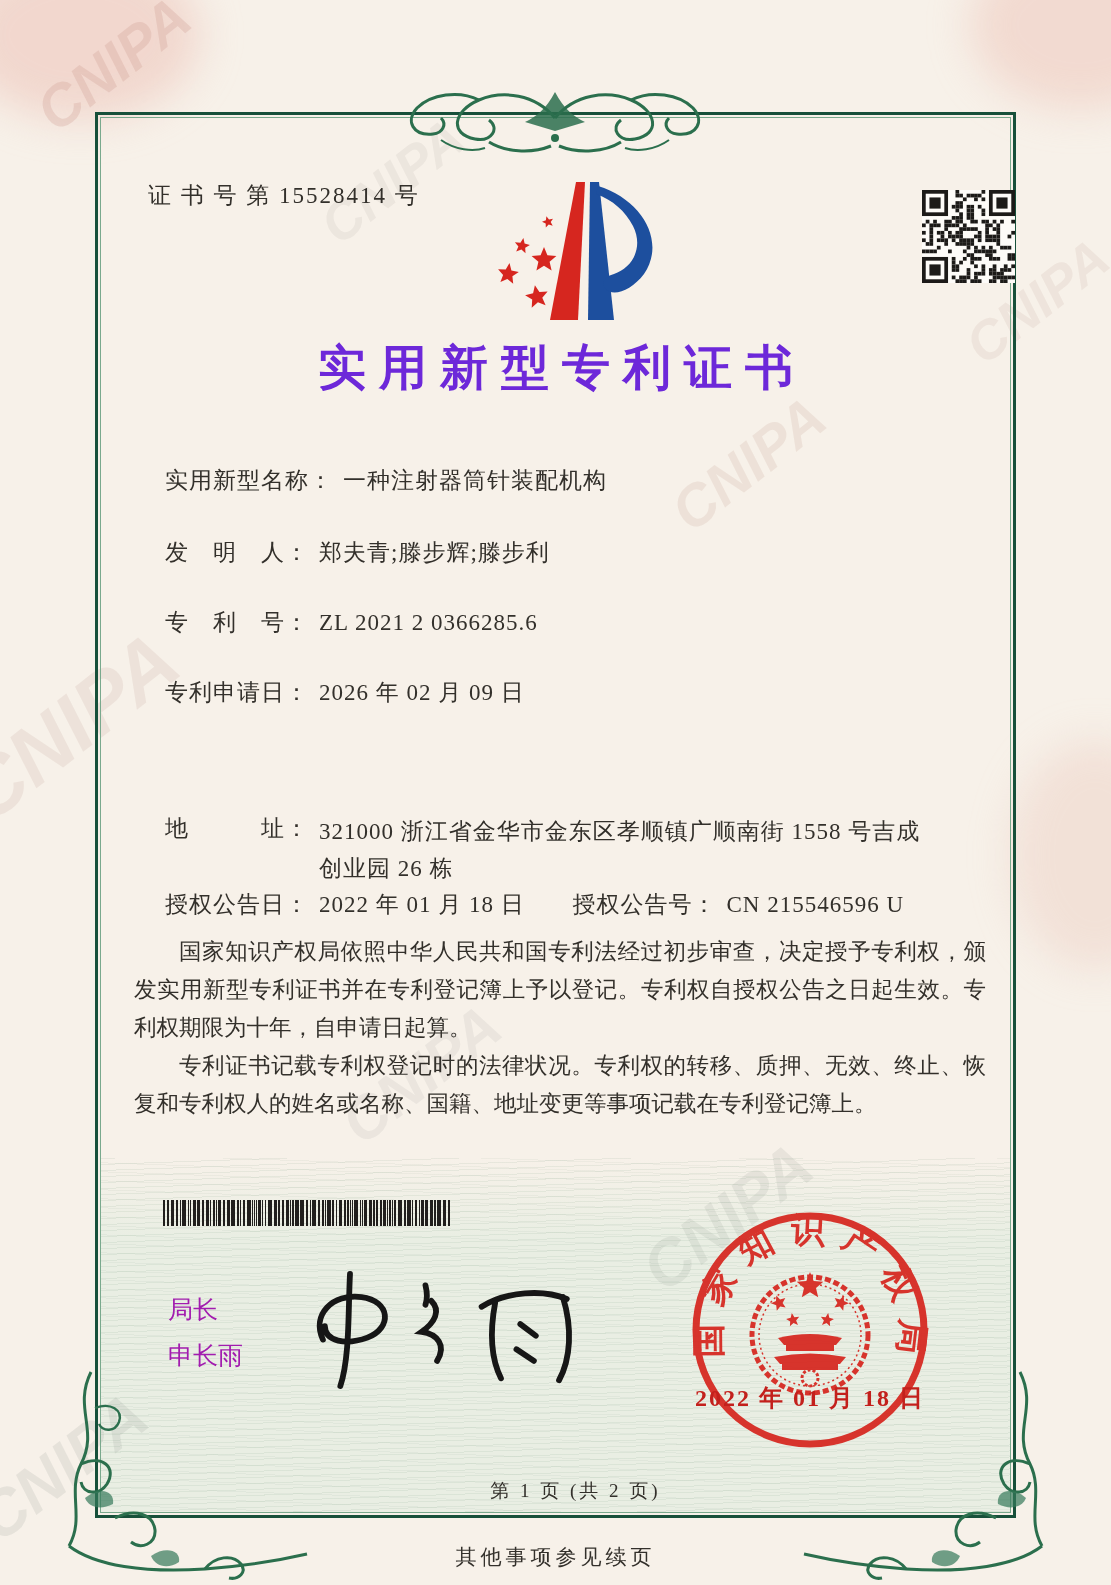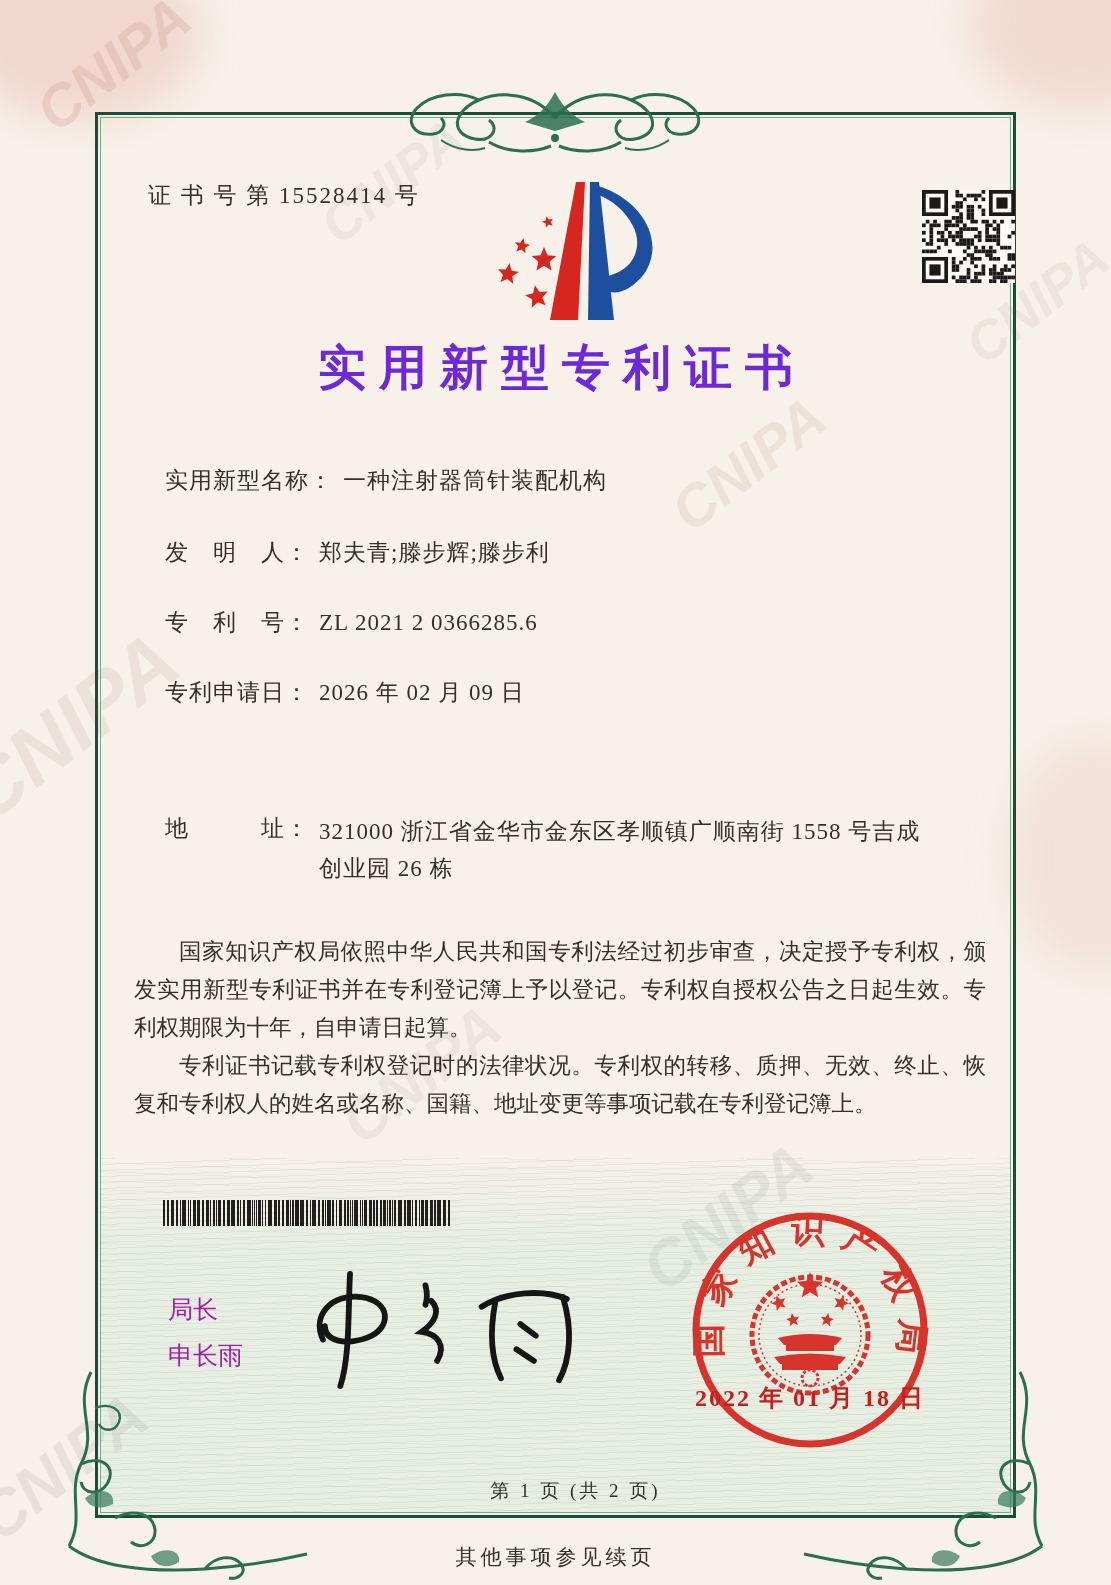--- a/index.html
+++ b/index.html
@@ -372,20 +372,24 @@
   </div>
   <div class="row z-content" style="top:607px">
     <span class="lbl">专　利　号：</span><span class="val">ZL 2021 2 0366285.6</span>
   </div>
   <div class="row z-content" style="top:677px">
     <span class="lbl">专利申请日：</span><span class="val">2026 年 02 月 09 日</span>
   </div>
   <div class="row z-content" style="top:813px">
     <span class="lbl">地　　　址：</span><span class="val val-block"><span>321000 浙江省金华市金东区孝顺镇广顺南街 1558 号吉成</span><span>创业园 26 栋</span></span>
   </div>
+  <div class="row z-content" style="top:889px">
+    <span class="lbl">授权公告日：</span><span class="val">2022 年 01 月 18 日</span>
+    <span class="lbl lbl2">授权公告号：</span><span class="val">CN 215546596 U</span>
+  </div>
 
   <div class="paras z-content">
     <p>国家知识产权局依照中华人民共和国专利法经过初步审查，决定授予专利权，颁发实用新型专利证书并在专利登记簿上予以登记。专利权自授权公告之日起生效。专利权期限为十年，自申请日起算。</p>
     <p>专利证书记载专利权登记时的法律状况。专利权的转移、质押、无效、终止、恢复和专利权人的姓名或名称、国籍、地址变更等事项记载在专利登记簿上。</p>
   </div>
 
   <svg class="barcode z-content" id="barcode" width="292" height="26" viewBox="0 0 292 26">
       <rect x="0" y="0" width="2" height="26" fill="#211f1d"></rect>
       <rect x="4" y="0" width="2" height="26" fill="#211f1d"></rect>
       <rect x="8" y="0" width="3" height="26" fill="#211f1d"></rect>

